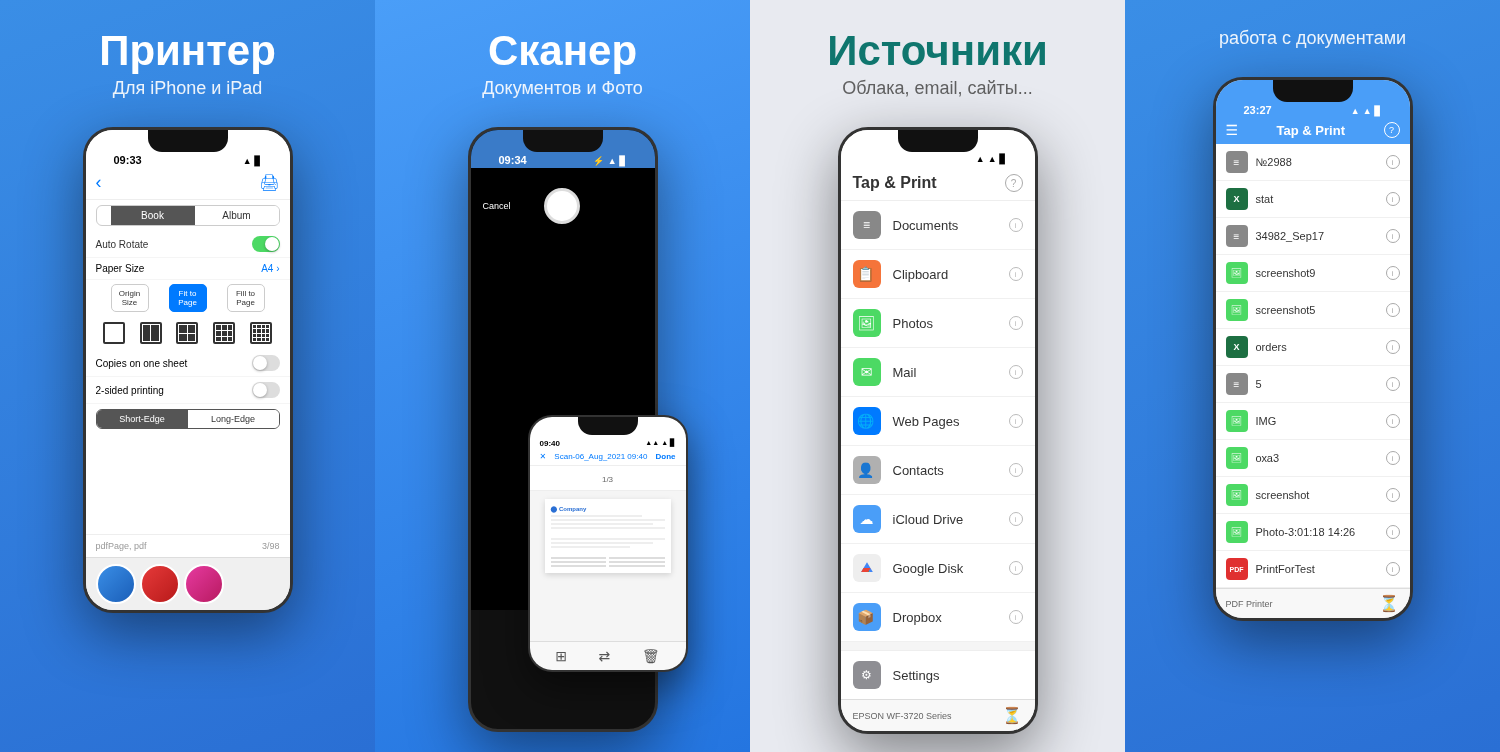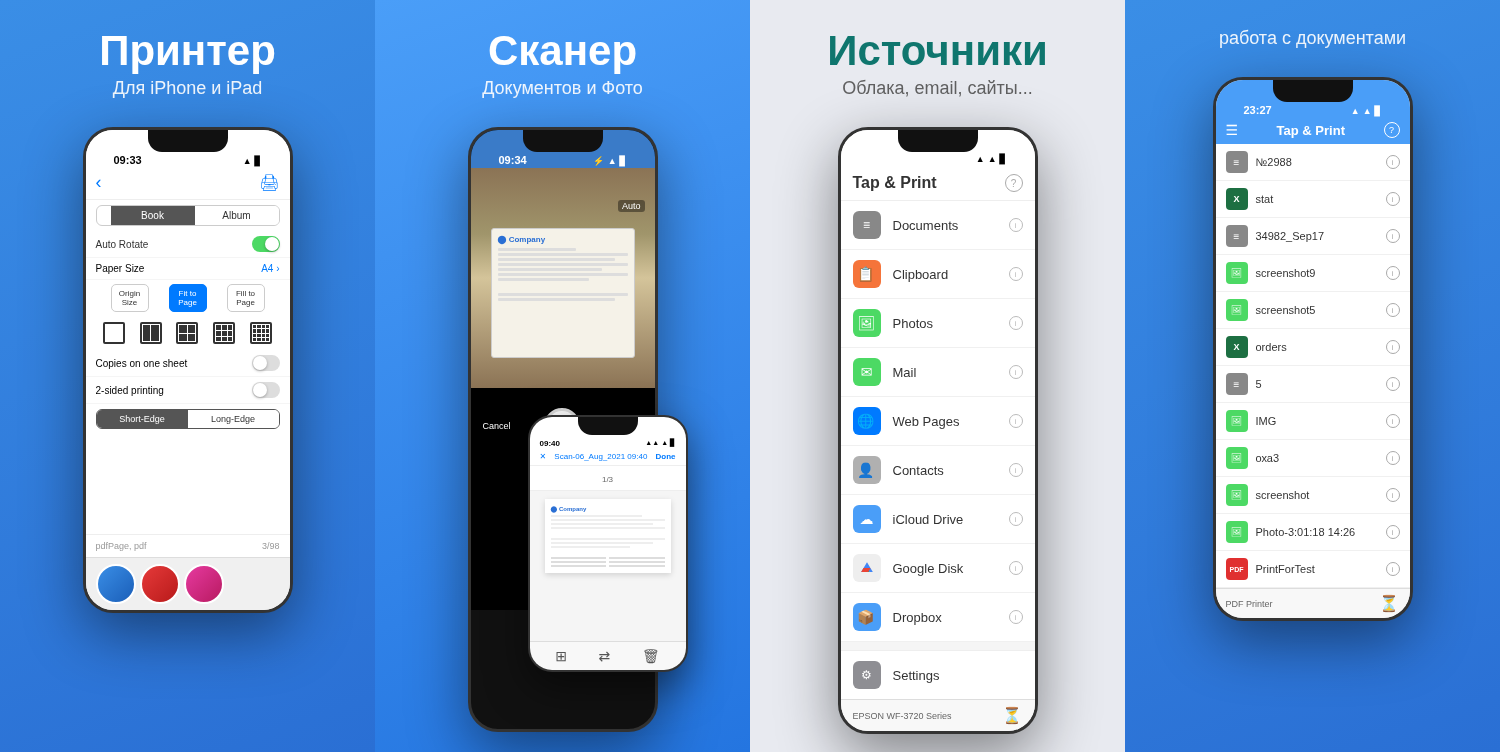--- a/index.html
+++ b/index.html
@@ -707,39 +707,20 @@
       <div class="phone-screen phone2-screen">
         <div class="status-bar" style="background:#3a7bc8; color:#fff; padding-top:24px;">
           <span class="status-time" style="color:#fff;">09:34</span>
           <div class="status-icons" style="color:#fff;">
             <span>⚡</span>
             <span>▲</span>
             <span>▊</span>
           </div>
         </div>
 
-        <div class="phone2-camera">
-          <div class="auto-label">Auto</div>
-
-          <div class="scan-doc">
-            <div class="scan-doc-logo">⬤ Company</div>
-            <div class="scan-doc-lines">
-              <div class="scan-line" style="width:60%;"></div>
-              <div class="scan-line" style="width:100%;"></div>
-              <div class="scan-line" style="width:90%;"></div>
-              <div class="scan-line" style="width:100%;"></div>
-              <div class="scan-line" style="width:80%;"></div>
-              <div class="scan-line" style="width:100%;"></div>
-              <div class="scan-line" style="width:70%;"></div>
-              <div style="height:8px;"></div>
-              <div class="scan-line" style="width:100%;"></div>
-              <div class="scan-line" style="width:90%;"></div>
-            </div>
-          </div>
-        </div>
 
         <div class="phone2-capture-bar">
           <span class="cancel-btn">Cancel</span>
           <div class="capture-circle"></div>
           <span style="width:30px;"></span>
         </div>
       </div>
     </div>
 
     <div class="phone2-overlay">

